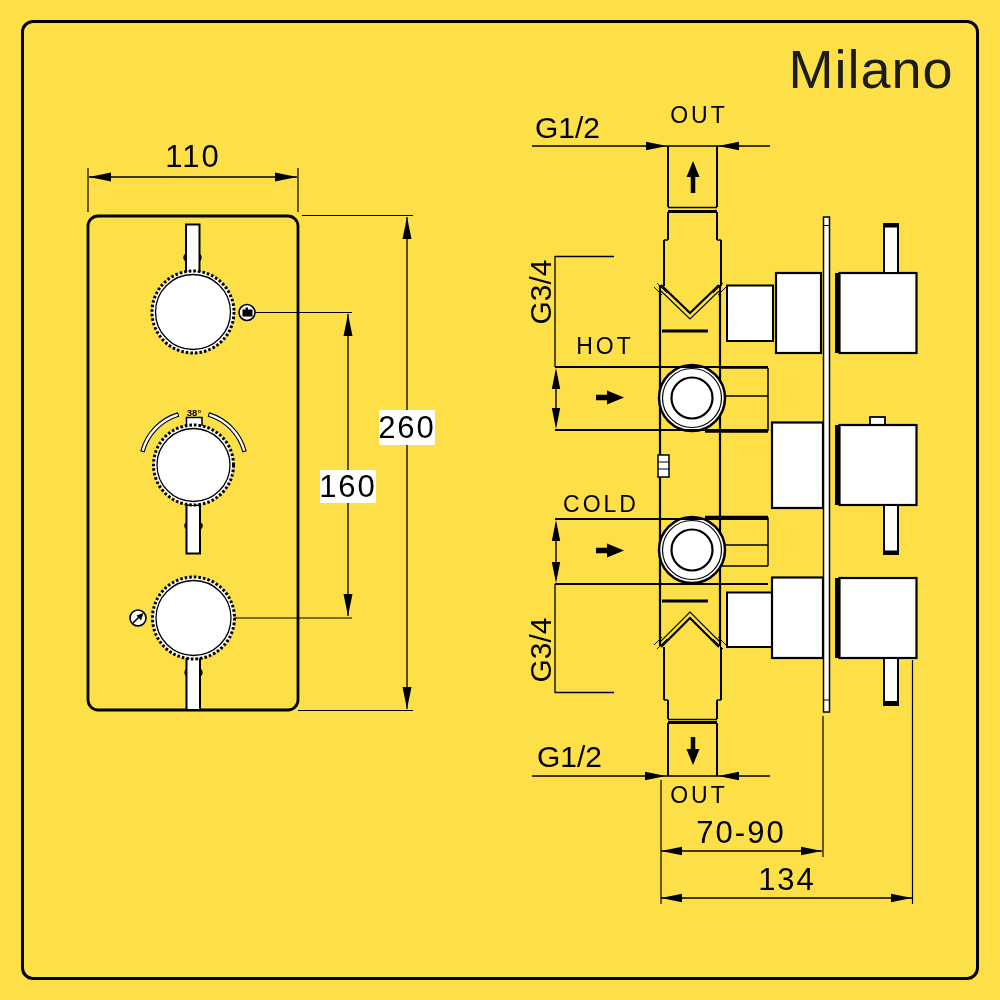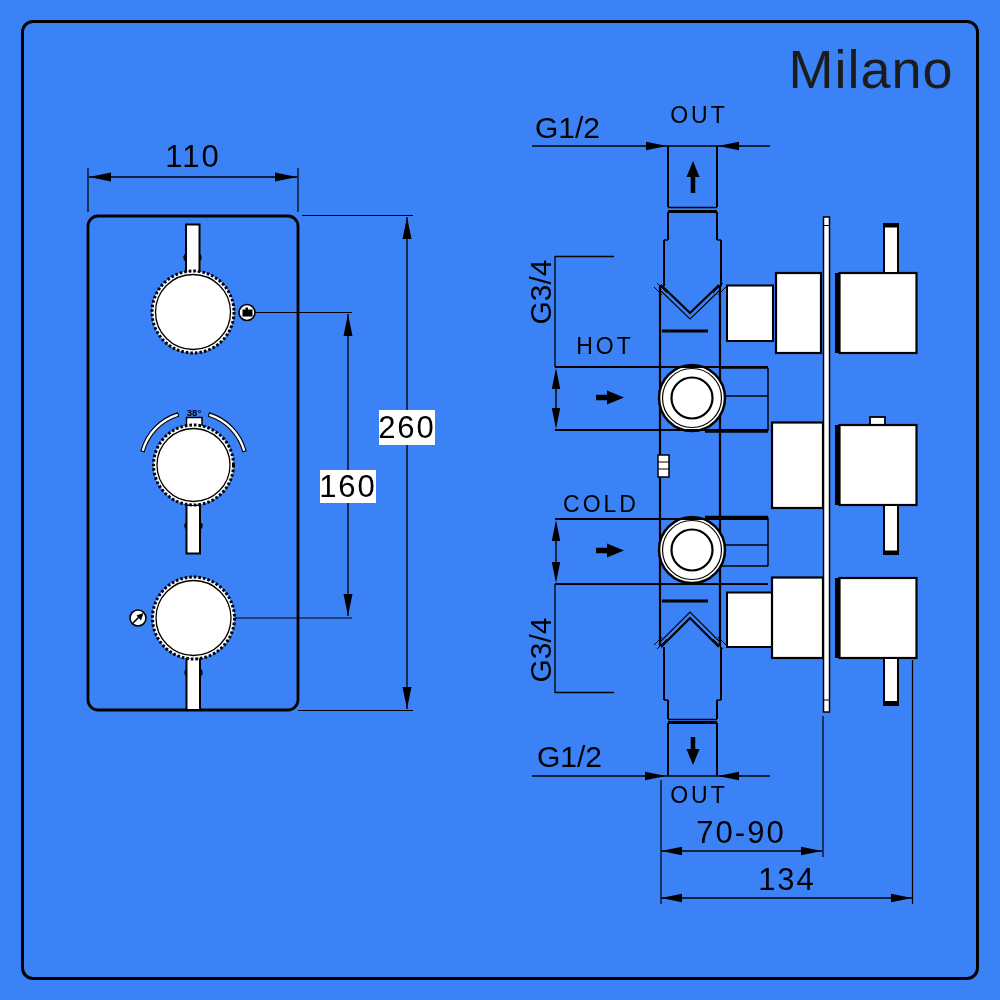--- a/index.html
+++ b/index.html
@@ -1,17 +1,17 @@
 <!DOCTYPE html>
 <html><head>
 <meta charset="utf-8">
 <style>
   html,body{margin:0;padding:0;background:#ffffff;}
   .canvas{
-    position:relative;width:1000px;height:1000px;background:#3b82f6;
+    position:relative;width:1000px;height:1000px;background:#fde047;
     font-family:"Liberation Sans", sans-serif;overflow:hidden;
   }
   .frame{
     position:absolute;left:21px;top:20px;right:21px;bottom:20px;
     border:3px solid #000;border-radius:12px;pointer-events:none;
   }
   svg{position:absolute;left:0;top:0;}
   svg text{fill:#000;font-family:"Liberation Sans", sans-serif;}
   .dimtxt{font-size:31px;letter-spacing:2px;}
   .thread{font-size:30px;}

